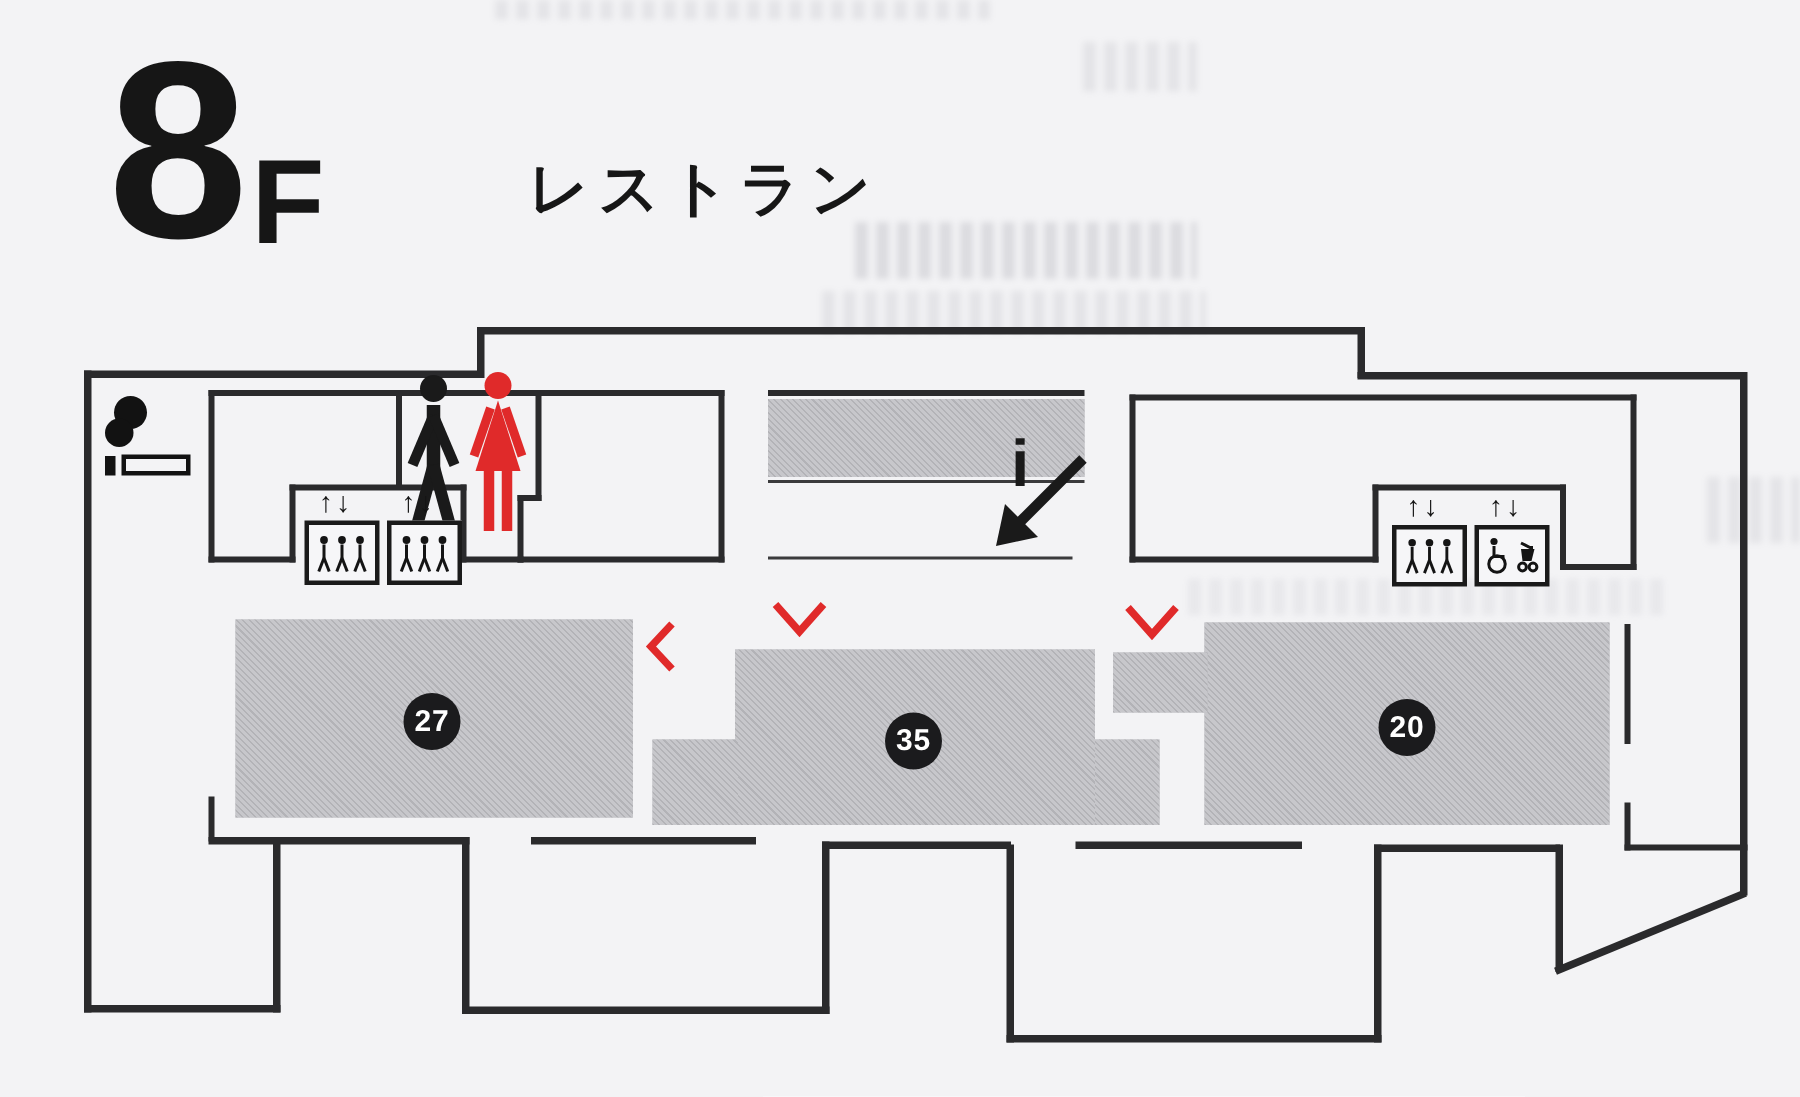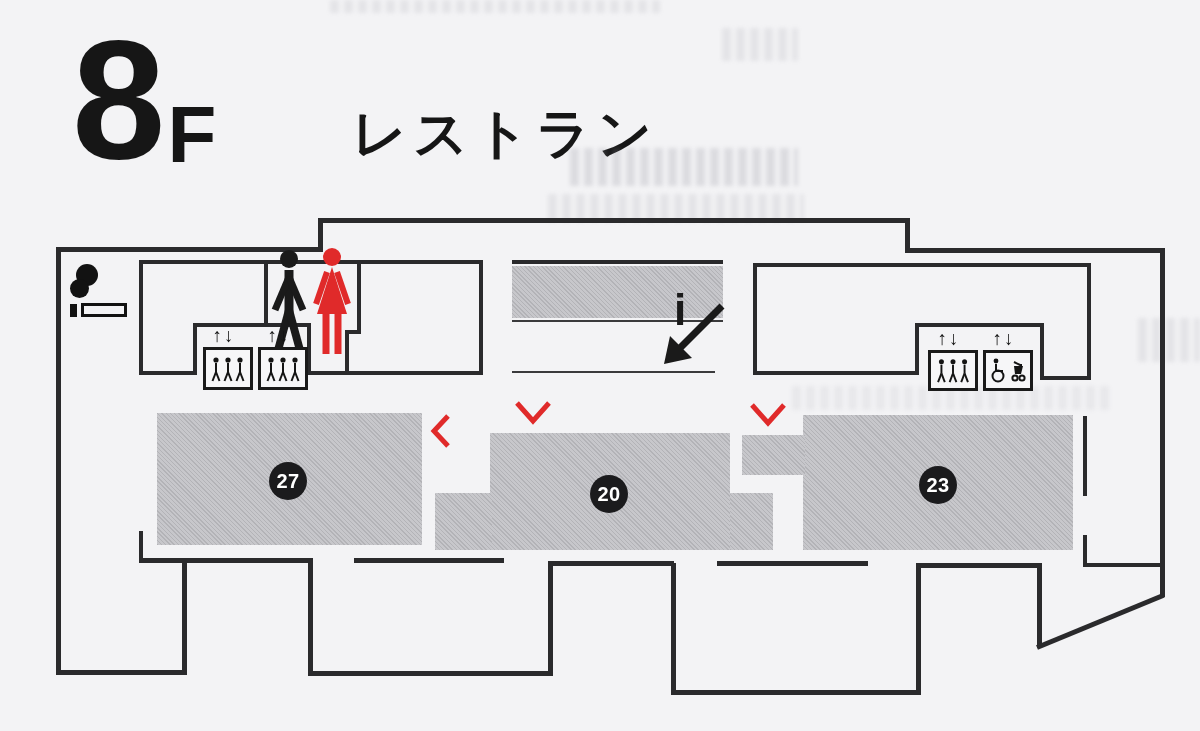--- a/index.html
+++ b/index.html
@@ -14,21 +14,21 @@
          justify-content:center;letter-spacing:0.5px;}
   .updown{position:absolute;width:44px;height:22px;font-size:19px;font-weight:bold;color:#141414;
           text-align:center;line-height:22px;letter-spacing:2px;}
   .elevbox{position:absolute;border:3px solid #1a1a1a;background:#f6f6f8;
            display:flex;align-items:center;justify-content:center;}
   .artifact{position:absolute;opacity:0.14;filter:blur(2px);
             background-image:repeating-linear-gradient(90deg,#8a8a96 0 9px,transparent 9px 14px);}
   .hdr{position:absolute;display:flex;align-items:flex-end;color:#161616;}
   #floor-num{font-size:168px;font-weight:bold;line-height:0.78;}
   #floor-letter{font-size:80px;font-weight:bold;line-height:0.76;margin-left:2px;}
-  #floor-title{position:absolute;left:352px;top:98px;font-size:54px;font-weight:bold;
+  #floor-title{position:absolute;left:352px;top:98px;font-size:40px;font-weight:bold;
                letter-spacing:6px;color:#161616;}
   #info-i{position:absolute;left:674px;top:288px;font-size:44px;font-weight:bold;color:#1a1a1a;
           line-height:1;}
 </style>
 </head>
 <body>
 
 <div id="stage">
 
   <div class="hdr" style="left:72px;top:38px;height:128px;">
@@ -105,22 +105,22 @@
   <div class="wall" style="left:915px;top:323px;width:4px;height:52px;"></div>
   <div class="wall" style="left:915px;top:323px;width:129px;height:4px;"></div>
   <div class="wall" style="left:1040px;top:323px;width:4px;height:57px;"></div>
   <div class="wall" style="left:1040px;top:376px;width:51px;height:4px;"></div>
   <div class="wall" style="left:1087px;top:263px;width:4px;height:117px;"></div>
   <div class="wall" style="left:1083px;top:416px;width:4px;height:80px;"></div>
   <div class="wall" style="left:1083px;top:535px;width:4px;height:32px;"></div>
   <div class="wall" style="left:1083px;top:563px;width:82px;height:4px;"></div>
 
   <div class="badge" style="left:269px;top:462px;">27</div>
-  <div class="badge" style="left:590px;top:475px;">20</div>
-  <div class="badge" style="left:919px;top:466px;">23</div>
+  <div class="badge" style="left:590px;top:475px;">35</div>
+  <div class="badge" style="left:919px;top:466px;">20</div>
 
   <svg style="position:absolute;left:430px;top:413px;" width="22" height="36" viewBox="0 0 22 36">
     <polyline points="18,3 4,18 18,33" fill="none" stroke="#e02a2a" stroke-width="5"></polyline>
   </svg>
   <svg style="position:absolute;left:514px;top:399px;" width="38" height="26" viewBox="0 0 38 26">
     <polyline points="3,4 19,22 35,4" fill="none" stroke="#e02a2a" stroke-width="5"></polyline>
   </svg>
   <svg style="position:absolute;left:749px;top:401px;" width="38" height="26" viewBox="0 0 38 26">
     <polyline points="3,4 19,22 35,4" fill="none" stroke="#e02a2a" stroke-width="5"></polyline>
   </svg>

